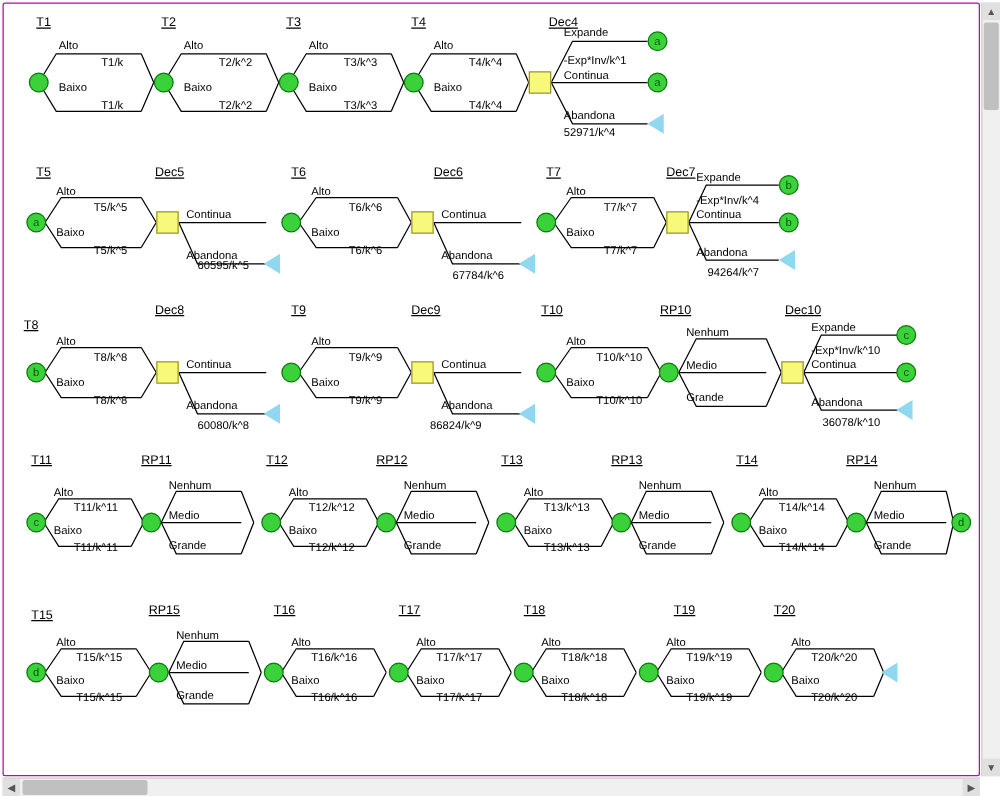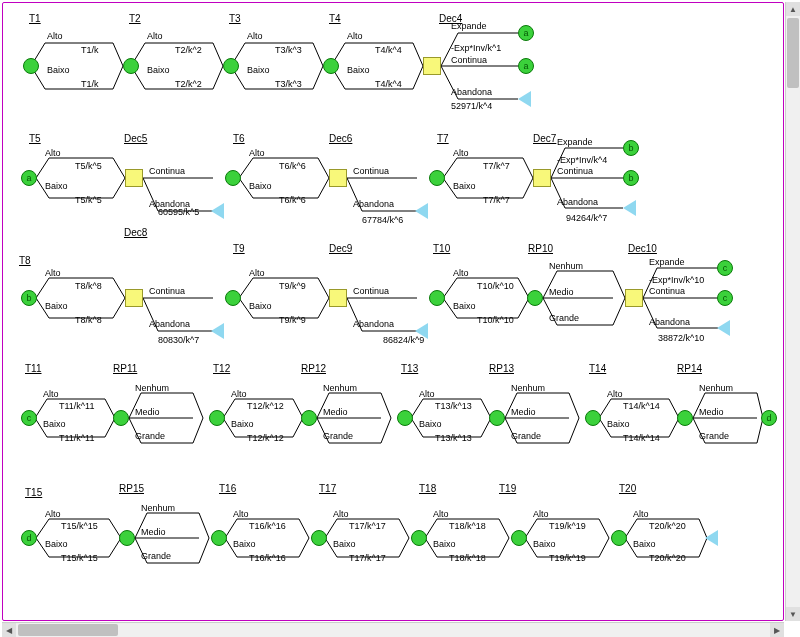--- a/index.html
+++ b/index.html
@@ -74,21 +74,21 @@
 
 <div class="lbl" style="left:448px;top:18px">Expande</div>
 <div class="lbl" style="left:448px;top:40px">-Exp*Inv/k^1</div>
 <div class="lbl" style="left:448px;top:52px">Continua</div>
 <div class="lbl" style="left:448px;top:84px">Abandona</div>
 <div class="lbl" style="left:448px;top:98px">52971/k^4</div>
 
 <div class="hdr" style="left:26px;top:130px">T5</div>
 <div class="hdr" style="left:121px;top:130px">Dec5</div>
 <div class="hdr" style="left:230px;top:130px">T6</div>
-<div class="hdr" style="left:326px;top:130px">Dec6</div>
+<div class="hdr" style="left:344px;top:130px">Dec6</div>
 <div class="hdr" style="left:434px;top:130px">T7</div>
 <div class="hdr" style="left:530px;top:130px">Dec7</div>
 
 <svg class="wires" width="780" height="120" style="top:120px">
  <g stroke="#000" stroke-width="1" fill="none">
   <path d="M33 55 L46 35 L110 35 M33 55 L46 75 L110 75 M110 35 L122 55 M110 75 L122 55"></path>
   <path d="M140 55 L210 55 M140 55 L155 88 L210 88"></path>
   <path d="M236 55 L250 35 L315 35 M236 55 L250 75 L315 75 M315 35 L326 55 M315 75 L326 55"></path>
   <path d="M344 55 L414 55 M344 55 L359 88 L414 88"></path>
   <path d="M440 55 L454 35 L520 35 M440 55 L454 75 L520 75 M520 35 L530 55 M520 75 L530 55"></path>
@@ -127,21 +127,21 @@
 <div class="lbl" style="left:480px;top:158px">T7/k^7</div>
 <div class="lbl" style="left:450px;top:178px">Baixo</div>
 <div class="lbl" style="left:480px;top:192px">T7/k^7</div>
 <div class="lbl" style="left:554px;top:134px">Expande</div>
 <div class="lbl" style="left:554px;top:152px">-Exp*Inv/k^4</div>
 <div class="lbl" style="left:554px;top:163px">Continua</div>
 <div class="lbl" style="left:554px;top:194px">Abandona</div>
 <div class="lbl" style="left:563px;top:210px">94264/k^7</div>
 
 <div class="hdr" style="left:16px;top:252px">T8</div>
-<div class="hdr" style="left:121px;top:224px">Dec8</div>
+<div class="hdr" style="left:121px;top:240px">Dec8</div>
 <div class="hdr" style="left:230px;top:240px">T9</div>
 <div class="hdr" style="left:326px;top:240px">Dec9</div>
 <div class="hdr" style="left:430px;top:240px">T10</div>
 <div class="hdr" style="left:525px;top:240px">RP10</div>
 <div class="hdr" style="left:625px;top:240px">Dec10</div>
 
 <svg class="wires" width="780" height="120" style="top:240px">
  <g stroke="#000" stroke-width="1" fill="none">
   <path d="M33 55 L46 35 L110 35 M33 55 L46 75 L110 75 M110 35 L122 55 M110 75 L122 55"></path>
   <path d="M140 55 L210 55 M140 55 L155 88 L210 88"></path>
@@ -164,42 +164,42 @@
 <div class="circ letter" style="left:714px;top:257px">c</div>
 <div class="circ letter" style="left:714px;top:287px">c</div>
 <div class="tri" style="left:714px;top:317px"></div>
 
 <div class="lbl" style="left:42px;top:265px">Alto</div>
 <div class="lbl" style="left:72px;top:278px">T8/k^8</div>
 <div class="lbl" style="left:42px;top:298px">Baixo</div>
 <div class="lbl" style="left:72px;top:312px">T8/k^8</div>
 <div class="lbl" style="left:146px;top:283px">Continua</div>
 <div class="lbl" style="left:146px;top:316px">Abandona</div>
-<div class="lbl" style="left:155px;top:332px">80830/k^7</div>
+<div class="lbl" style="left:155px;top:332px">60080/k^8</div>
 
 <div class="lbl" style="left:246px;top:265px">Alto</div>
 <div class="lbl" style="left:276px;top:278px">T9/k^9</div>
 <div class="lbl" style="left:246px;top:298px">Baixo</div>
 <div class="lbl" style="left:276px;top:312px">T9/k^9</div>
 <div class="lbl" style="left:350px;top:283px">Continua</div>
 <div class="lbl" style="left:350px;top:316px">Abandona</div>
-<div class="lbl" style="left:380px;top:332px">86824/k^9</div>
+<div class="lbl" style="left:341px;top:332px">86824/k^9</div>
 
 <div class="lbl" style="left:450px;top:265px">Alto</div>
 <div class="lbl" style="left:474px;top:278px">T10/k^10</div>
 <div class="lbl" style="left:450px;top:298px">Baixo</div>
 <div class="lbl" style="left:474px;top:312px">T10/k^10</div>
 <div class="lbl" style="left:546px;top:258px">Nenhum</div>
 <div class="lbl" style="left:546px;top:284px">Medio</div>
 <div class="lbl" style="left:546px;top:310px">Grande</div>
 <div class="lbl" style="left:646px;top:254px">Expande</div>
 <div class="lbl" style="left:646px;top:272px">-Exp*Inv/k^10</div>
 <div class="lbl" style="left:646px;top:283px">Continua</div>
 <div class="lbl" style="left:646px;top:314px">Abandona</div>
-<div class="lbl" style="left:655px;top:330px">38872/k^10</div>
+<div class="lbl" style="left:655px;top:330px">36078/k^10</div>
 
 <div class="hdr" style="left:22px;top:360px">T11</div>
 <div class="hdr" style="left:110px;top:360px">RP11</div>
 <div class="hdr" style="left:210px;top:360px">T12</div>
 <div class="hdr" style="left:298px;top:360px">RP12</div>
 <div class="hdr" style="left:398px;top:360px">T13</div>
 <div class="hdr" style="left:486px;top:360px">RP13</div>
 <div class="hdr" style="left:586px;top:360px">T14</div>
 <div class="hdr" style="left:674px;top:360px">RP14</div>
 
@@ -256,21 +256,21 @@
 <div class="lbl" style="left:620px;top:430px">T14/k^14</div>
 <div class="lbl" style="left:696px;top:380px">Nenhum</div>
 <div class="lbl" style="left:696px;top:404px">Medio</div>
 <div class="lbl" style="left:696px;top:428px">Grande</div>
 
 <div class="hdr" style="left:22px;top:484px">T15</div>
 <div class="hdr" style="left:116px;top:480px">RP15</div>
 <div class="hdr" style="left:216px;top:480px">T16</div>
 <div class="hdr" style="left:316px;top:480px">T17</div>
 <div class="hdr" style="left:416px;top:480px">T18</div>
-<div class="hdr" style="left:496px;top:480px">T19</div>
+<div class="hdr" style="left:536px;top:480px">T19</div>
 <div class="hdr" style="left:616px;top:480px">T20</div>
 
 <svg class="wires" width="780" height="120" style="top:480px">
  <g stroke="#000" stroke-width="1" fill="none">
   <path d="M33 55 L46 36 L106 36 M33 55 L46 74 L106 74 M106 36 L118 55 M106 74 L118 55"></path>
   <path d="M132 55 L144 30 L196 30 M132 55 L196 55 M132 55 L144 80 L196 80 M196 30 L206 55 M196 80 L206 55"></path>
   <path d="M222 55 L234 36 L296 36 M222 55 L234 74 L296 74 M296 36 L306 55 M296 74 L306 55"></path>
   <path d="M322 55 L334 36 L396 36 M322 55 L334 74 L396 74 M396 36 L406 55 M396 74 L406 55"></path>
   <path d="M422 55 L434 36 L496 36 M422 55 L434 74 L496 74 M496 36 L506 55 M496 74 L506 55"></path>
   <path d="M522 55 L534 36 L596 36 M522 55 L534 74 L596 74 M596 36 L606 55 M596 74 L606 55"></path>

